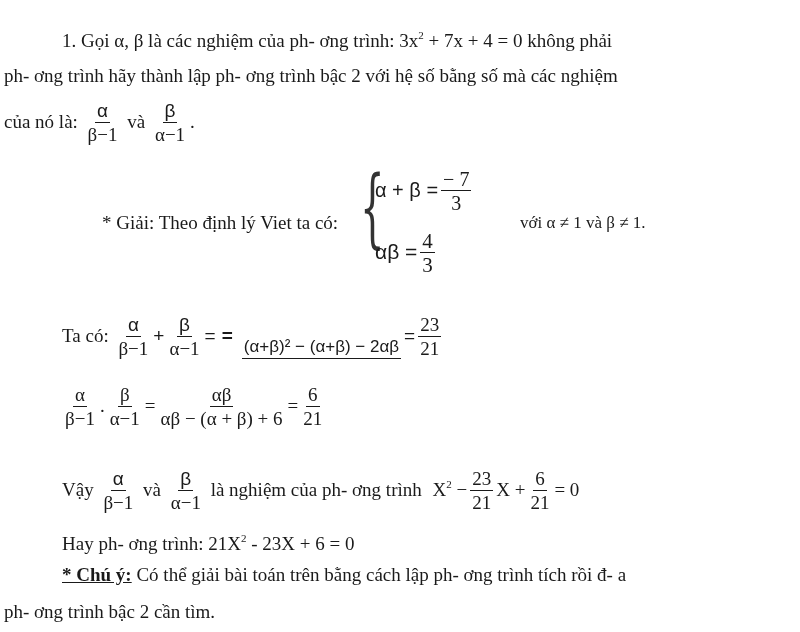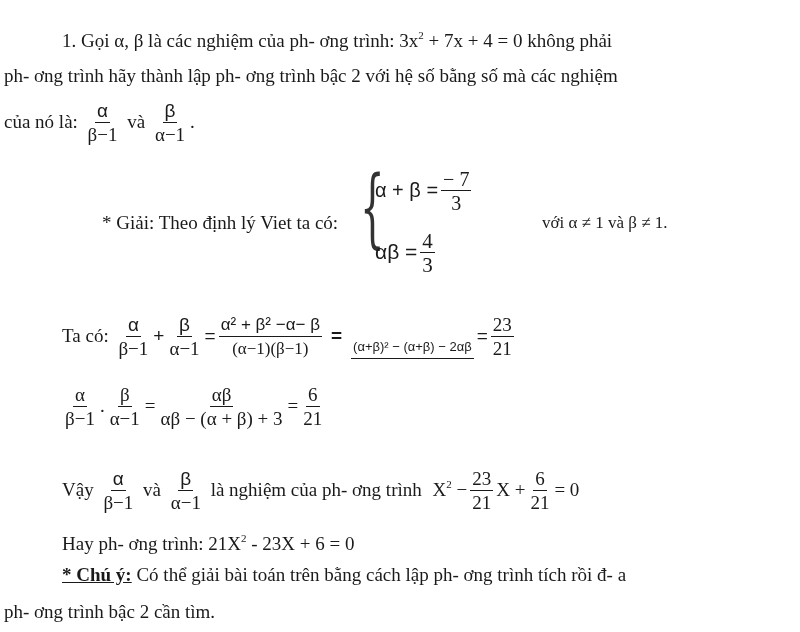--- a/index.html
+++ b/index.html
@@ -36,59 +36,56 @@
 <div class="line" style="left:62px; top:212px;margin-left:40px;">
   <span>* Giải: Theo định lý Viet ta có:</span>
 </div>
 <div class="brace" style="left:360px; top:164px;">{</div>
 <div class="line m" style="left:375px; top:168px; font-size:20px;">
   <span>α + β =</span><span class="frac" style="font-family:'Liberation Serif',serif;">
       <span class="num">− 7</span>
       <span class="den">3</span>
     </span>
 </div>
-<div class="line" style="left:542px; top:212px; font-size:17px;">
+<div class="line" style="left:520px; top:212px; font-size:17px;">
   <span>với α ≠ 1 và β ≠ 1.</span>
 </div>
 <div class="line m" style="left:375px; top:230px; font-size:21px;">
   <span>αβ =</span><span class="frac" style="font-family:'Liberation Serif',serif;">
       <span class="num">4</span>
       <span class="den">3</span>
     </span>
 </div>
 
 <div class="line" style="left:62px; top:314px;">
   <span>Ta có:</span>
   <span class="frac m">
       <span class="num">α</span>
       <span class="den">β−1</span>
     </span><span class="m">+</span><span class="frac m">
       <span class="num">β</span>
       <span class="den">α−1</span>
-    </span><span class="m">=</span><span class="frac m" style="font-size:17px;">
-      <span class="num">α² + β² −α− β</span>
-      <span class="den">(α−1)(β−1)</span>
-    </span><span class="m" style="margin:0 6px;font-weight:bold;">=</span><span class="frac m" style="font-size:13px;margin-top:19px;">
+    </span><span class="m">=</span><span class="m" style="margin:0 6px;font-weight:bold;">=</span><span class="frac m" style="font-size:17px;margin-top:19px;">
       <span class="num">(α+β)² − (α+β) − 2αβ</span>
     </span><span class="m">=</span><span class="frac">
       <span class="num">23</span>
       <span class="den">21</span>
     </span>
 </div>
 
 <div class="line" style="left:60px; top:384px;">
   <span class="frac">
       <span class="num">α</span>
       <span class="den">β−1</span>
     </span><span>.</span><span class="frac">
       <span class="num">β</span>
       <span class="den">α−1</span>
     </span><span>=</span><span class="frac">
       <span class="num">αβ</span>
-      <span class="den">αβ − (α + β) + 3</span>
+      <span class="den">αβ − (α + β) + 6</span>
     </span><span>=</span><span class="frac">
       <span class="num">6</span>
       <span class="den">21</span>
     </span>
 </div>
 
 <div class="line" style="left:62px; top:468px;">
   <span>Vậy</span>
   <span class="frac m">
       <span class="num">α</span>

